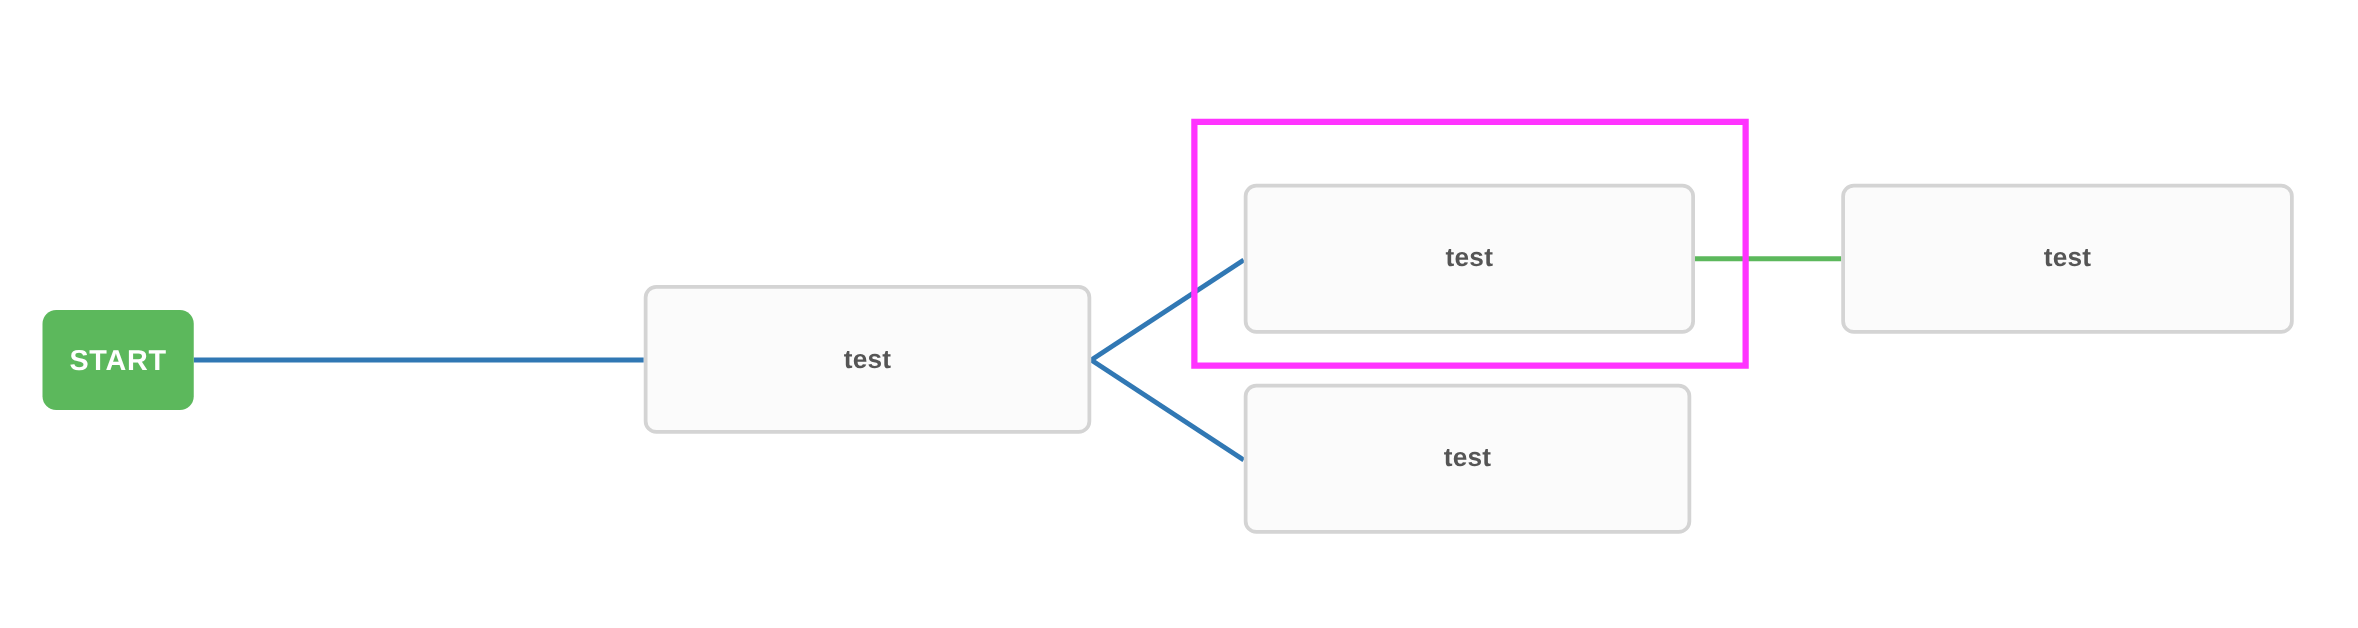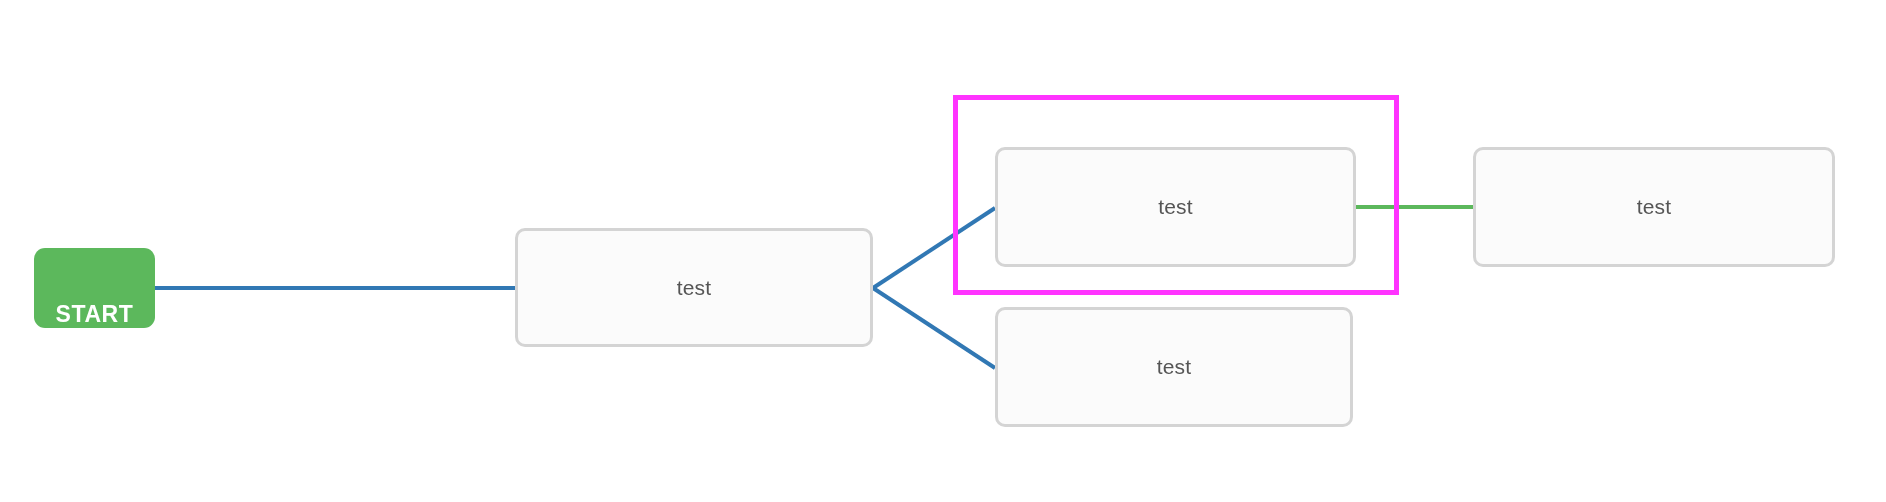--- a/index.html
+++ b/index.html
@@ -32,32 +32,31 @@
     display: flex;
     align-items: center;
     justify-content: center;
     border-radius: 10px;
   }
   .node-task {
     background: #fbfbfb;
     border: 3px solid #d4d4d4;
     color: #555555;
     font-size: 21px;
-    font-weight: 400;
+    font-weight: 700;
     letter-spacing: 0.2px;
   }
   .node-start {
     background: #5cb85c;
     border: none;
     border-radius: 11px;
     color: #ffffff;
     font-size: 23px;
     font-weight: 700;
     letter-spacing: 0.6px;
-    align-items: flex-end;
   }
   .node-label {
     pointer-events: none;
     white-space: nowrap;
   }
   .selection-box {
     position: absolute;
     box-sizing: border-box;
     border: 5px solid #ff33ff;
     border-radius: 0;

